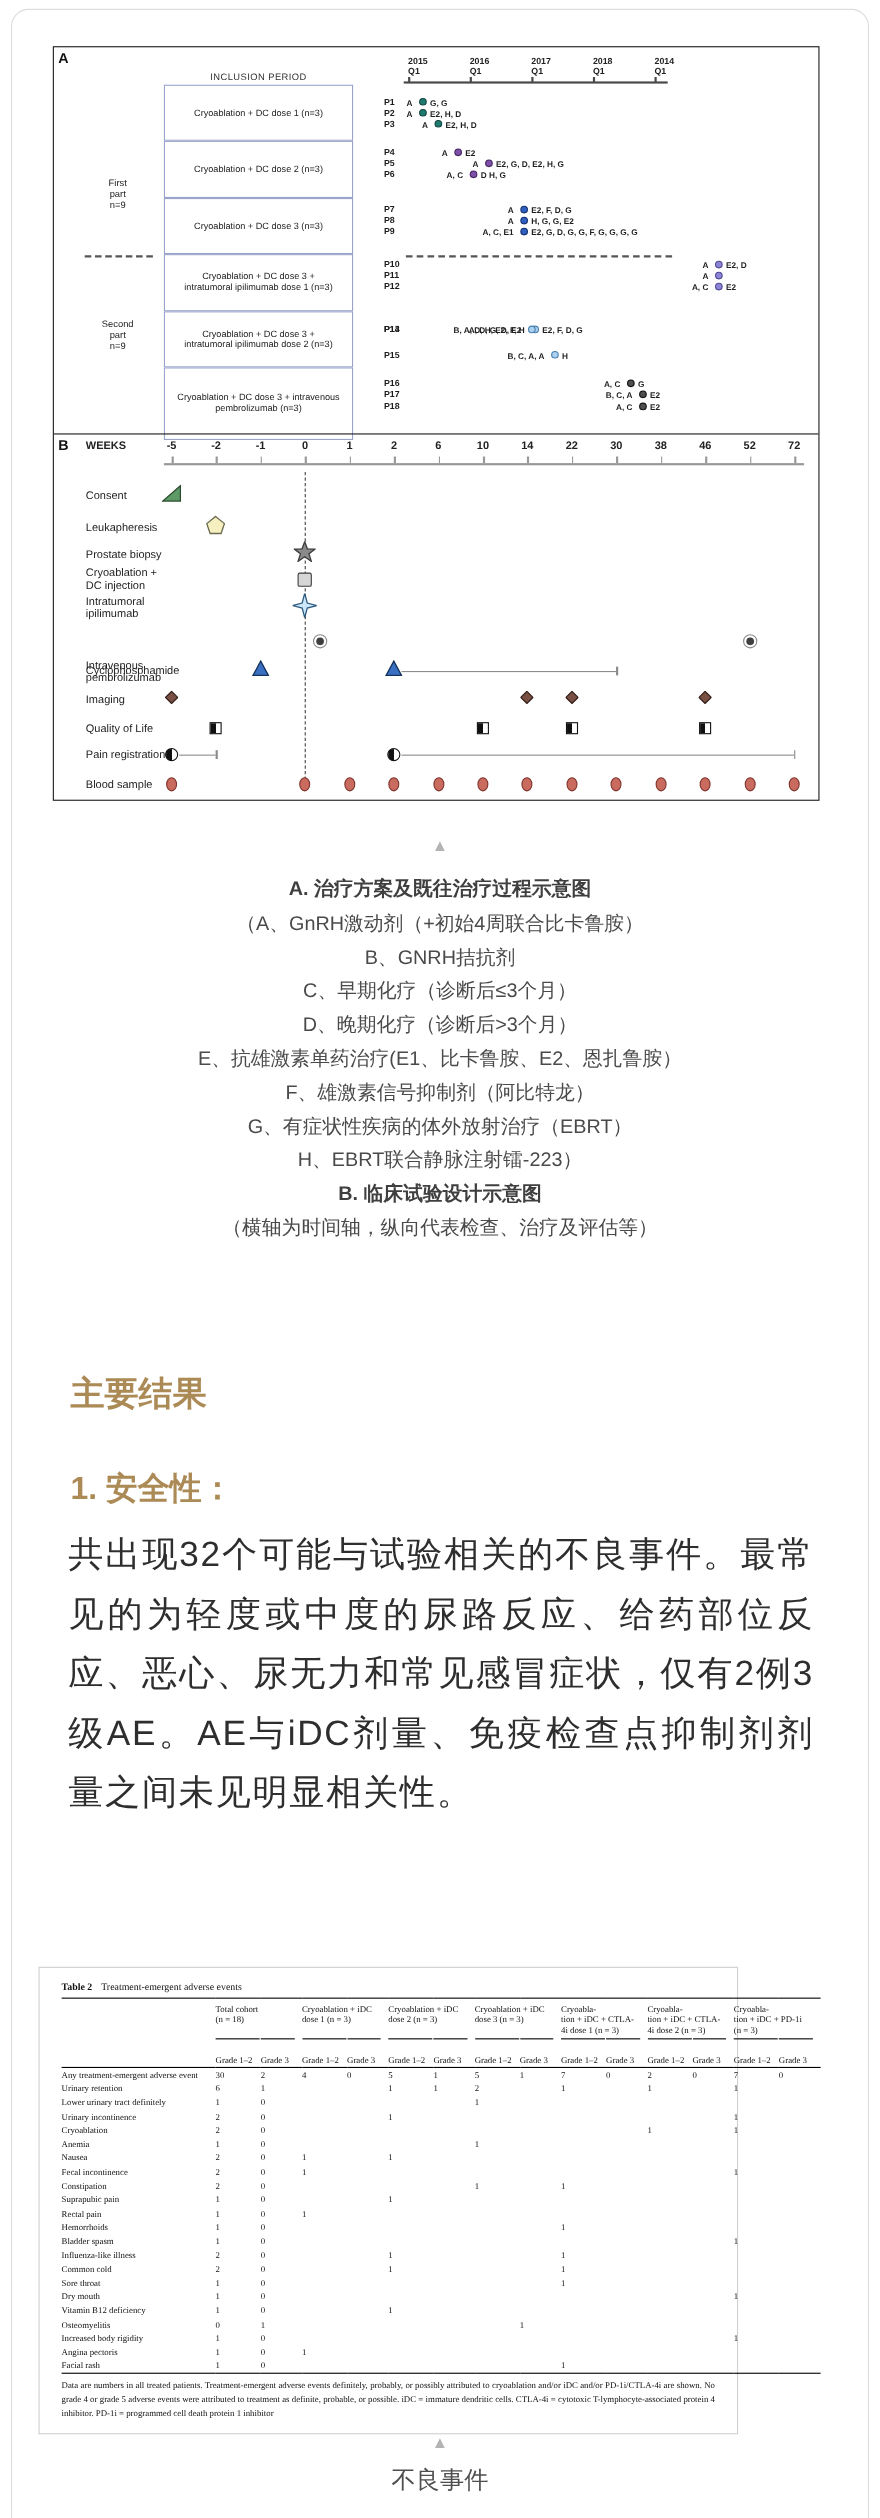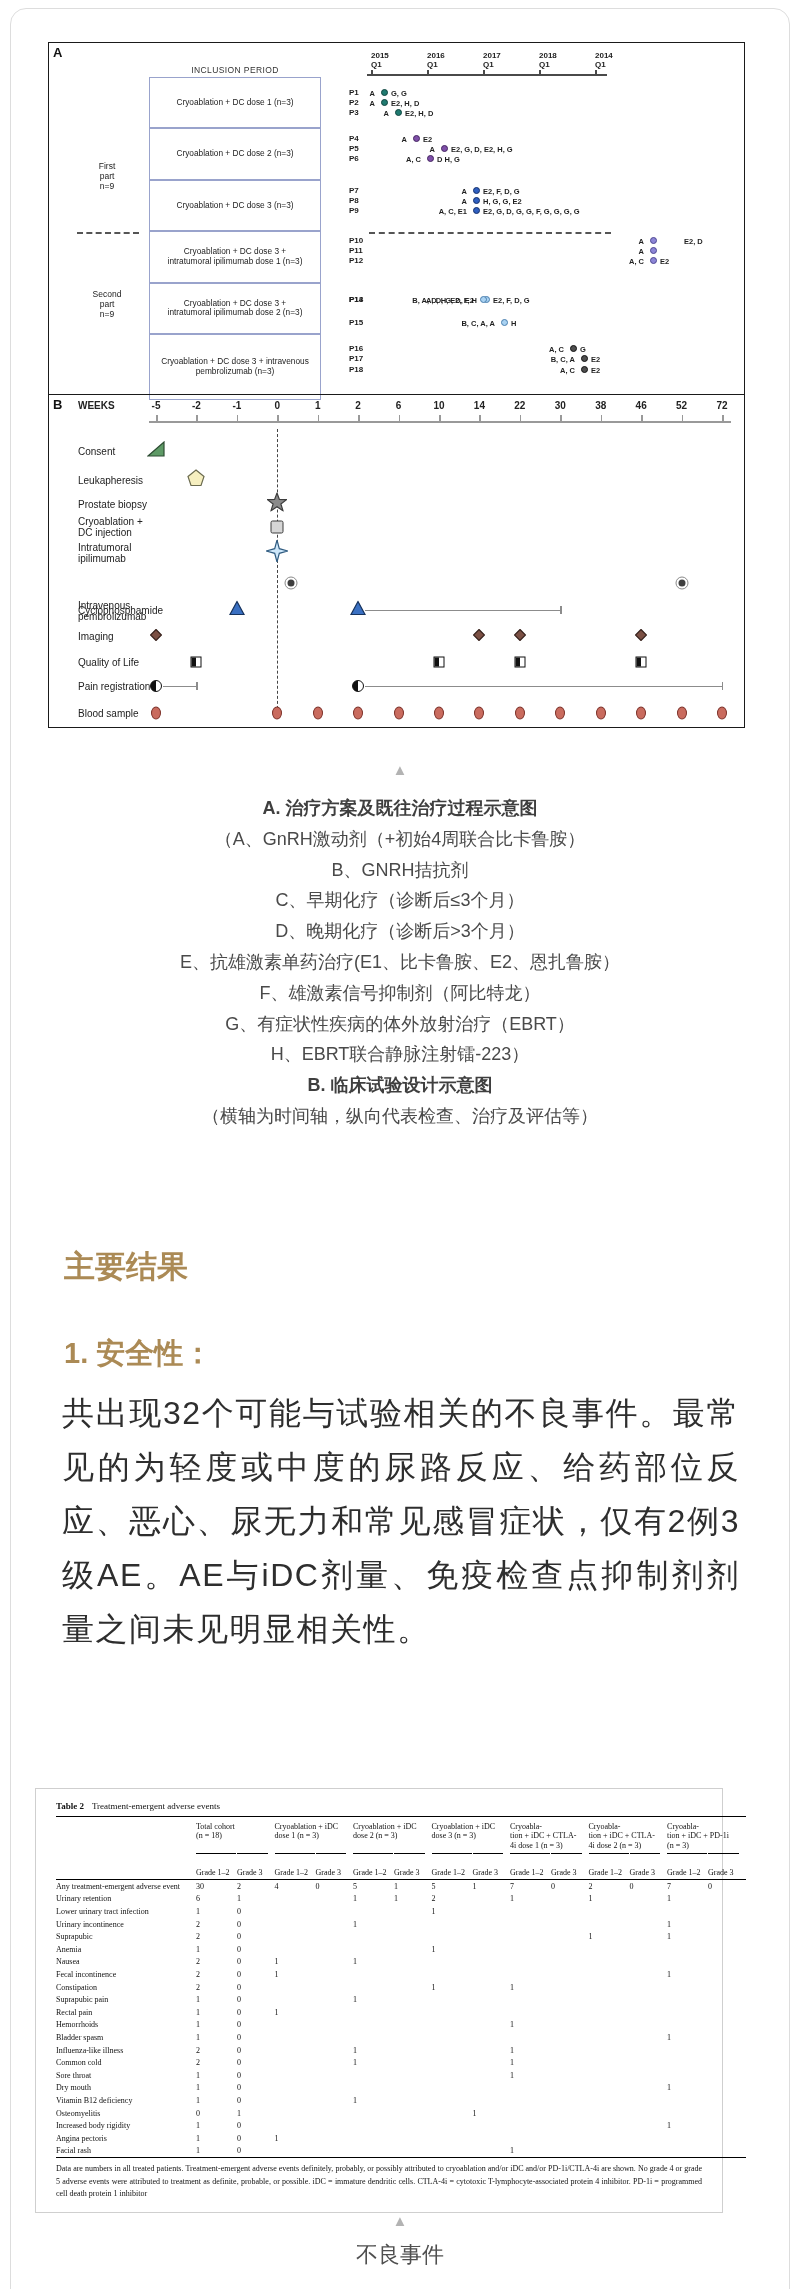--- a/index.html
+++ b/index.html
@@ -57,21 +57,21 @@
   #figcap{position:absolute;left:40px;top:793px;width:720px;text-align:center;
      color:#4a4a4a;font-size:18px;line-height:30.8px;}
   #figcap .b{font-weight:700;color:#3f3f3f;}
   #h-results{position:absolute;left:64px;top:1246px;margin:0;font-size:31px;
      font-weight:700;color:#ab8a55;}
   #h-safety{position:absolute;left:64px;top:1334px;margin:0;font-size:29px;
      font-weight:700;color:#ab8a55;}
   #body-par{position:absolute;left:62px;top:1386px;width:678px;margin:0;
      font-size:32px;line-height:54px;letter-spacing:1.5px;color:#2e2e2e;text-align:justify;}
   
-  #tablefig{position:absolute;left:35px;top:1788px;width:688px;background:#fff;
+  #tablefig{position:absolute;left:35px;top:1788px;width:636px;background:#fff;
      border:1px solid #cfcfcf;padding:12px 20px 12px 20px;box-sizing:border-box;
      font-family:"Liberation Serif",serif;color:#111;}
   .ttitle{font-size:9px;margin-bottom:5px;}
   .ttitle b{margin-right:8px;}
   #aetable{border-collapse:collapse;table-layout:fixed;width:689px;
      border-top:1.5px solid #000;font-family:"Liberation Serif",serif;}
   #aetable th,#aetable td{font-weight:normal;text-align:left;vertical-align:top;
      font-size:8px;line-height:9.6px;padding:1.5px 1px 1.5px 0;}
   #aetable th div.gt{white-space:pre-line;padding-top:3px;}
   .ovl{border-top:1px solid #000;padding-top:14px;}
@@ -180,21 +180,21 @@
         <div class="prow" style="top: 163px;">
           <div class="pid">P9</div>
           <div class="pcode" style="right: 277px;">A, C, E1</div>
           <div class="pdot" style="left: 423.5px; background: rgb(47, 95, 192); border: 1px solid rgb(21, 48, 107);"></div>
           <div class="pcode" style="left: 434px;">E2, G, D, G, G, F, G, G, G, G</div>
         </div>
         <div class="prow" style="top: 193px;">
           <div class="pid">P10</div>
           <div class="pcode" style="right: 100px;">A</div>
           <div class="pdot" style="left: 600.5px; background: rgb(140, 133, 214); border: 1px solid rgb(78, 71, 147);"></div>
-          <div class="pcode" style="left: 611px; margin-left: 24px;">E2, D</div>
+          <div class="pcode" style="left: 611px;">E2, D</div>
         </div>
         <div class="prow" style="top: 203px;">
           <div class="pid">P11</div>
           <div class="pcode" style="right: 100px;">A</div>
           <div class="pdot" style="left: 600.5px; background: rgb(140, 133, 214); border: 1px solid rgb(78, 71, 147);"></div>
         </div>
         <div class="prow" style="top: 213px;">
           <div class="pid">P12</div>
           <div class="pcode" style="right: 100px;">A, C</div>
           <div class="pdot" style="left: 600.5px; background: rgb(140, 133, 214); border: 1px solid rgb(78, 71, 147);"></div>
@@ -550,21 +550,21 @@
           <td>2</td>
           <td></td>
           <td>1</td>
           <td></td>
           <td>1</td>
           <td></td>
           <td>1</td>
           <td></td>
         </tr>
         <tr>
-          <td class="lbl">Lower urinary tract infection</td>
+          <td class="lbl">Lower urinary tract definitely</td>
           <td>1</td>
           <td>0</td>
           <td></td>
           <td></td>
           <td></td>
           <td></td>
           <td>1</td>
           <td></td>
           <td></td>
           <td></td>
@@ -584,21 +584,21 @@
           <td></td>
           <td></td>
           <td></td>
           <td></td>
           <td></td>
           <td></td>
           <td>1</td>
           <td></td>
         </tr>
         <tr>
-          <td class="lbl">Suprapubic</td>
+          <td class="lbl">Cryoablation</td>
           <td>2</td>
           <td>0</td>
           <td></td>
           <td></td>
           <td></td>
           <td></td>
           <td></td>
           <td></td>
           <td></td>
           <td></td>

